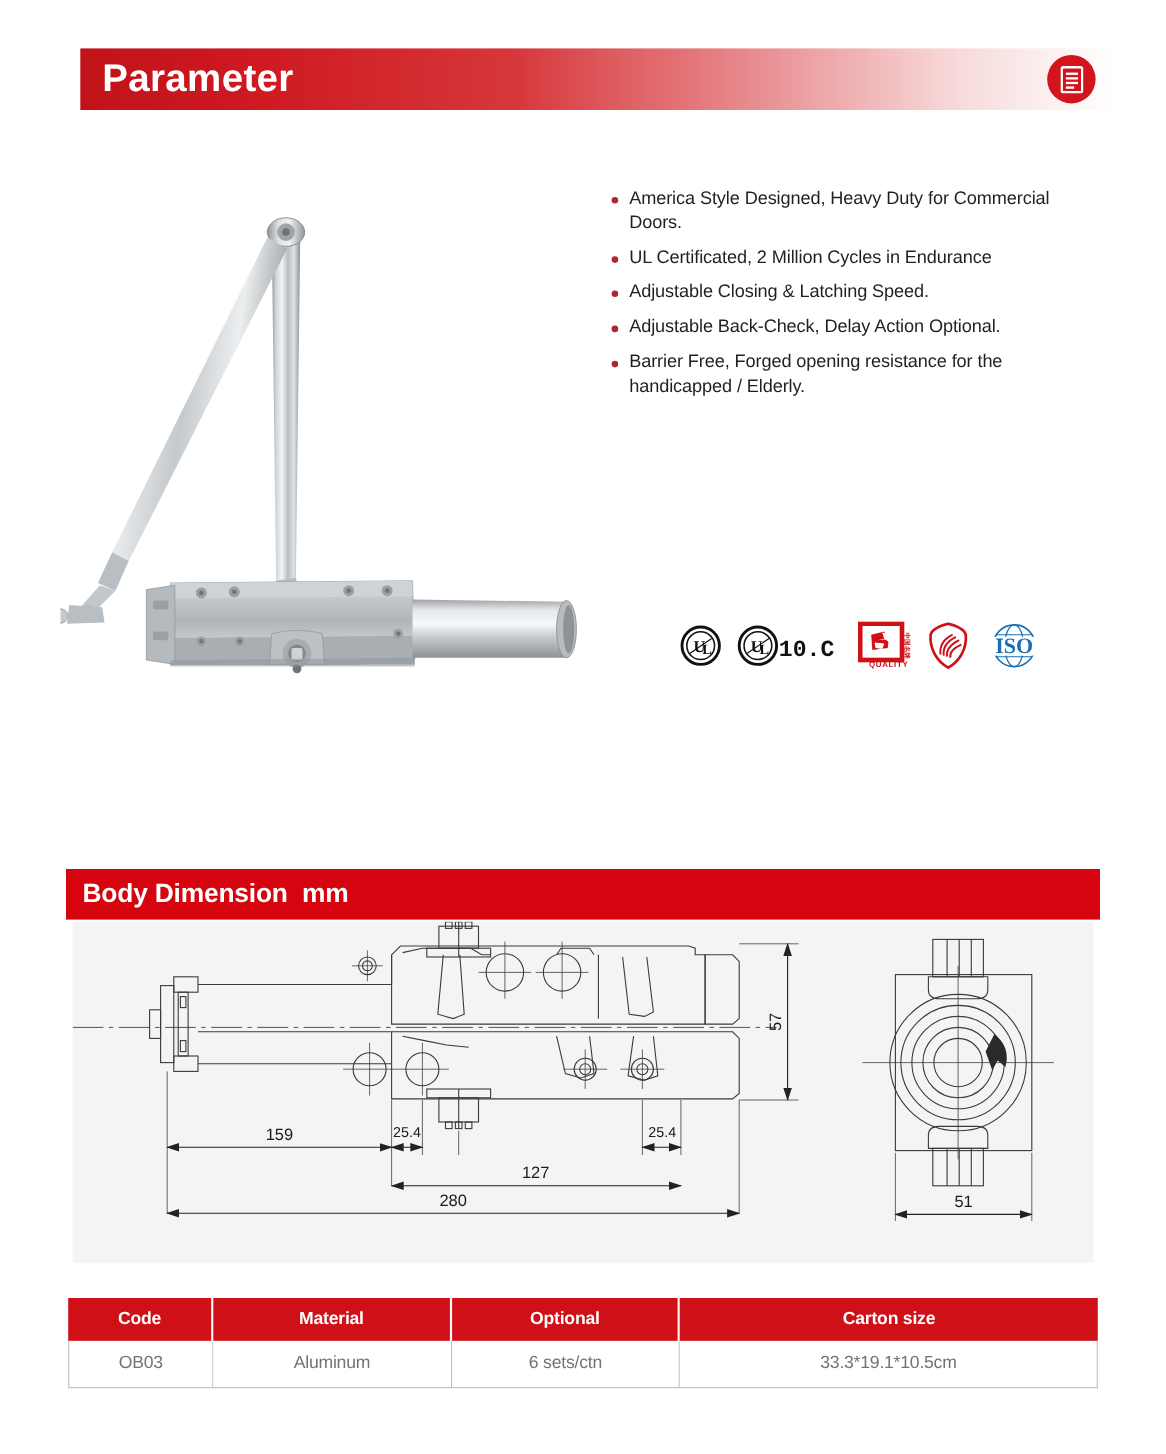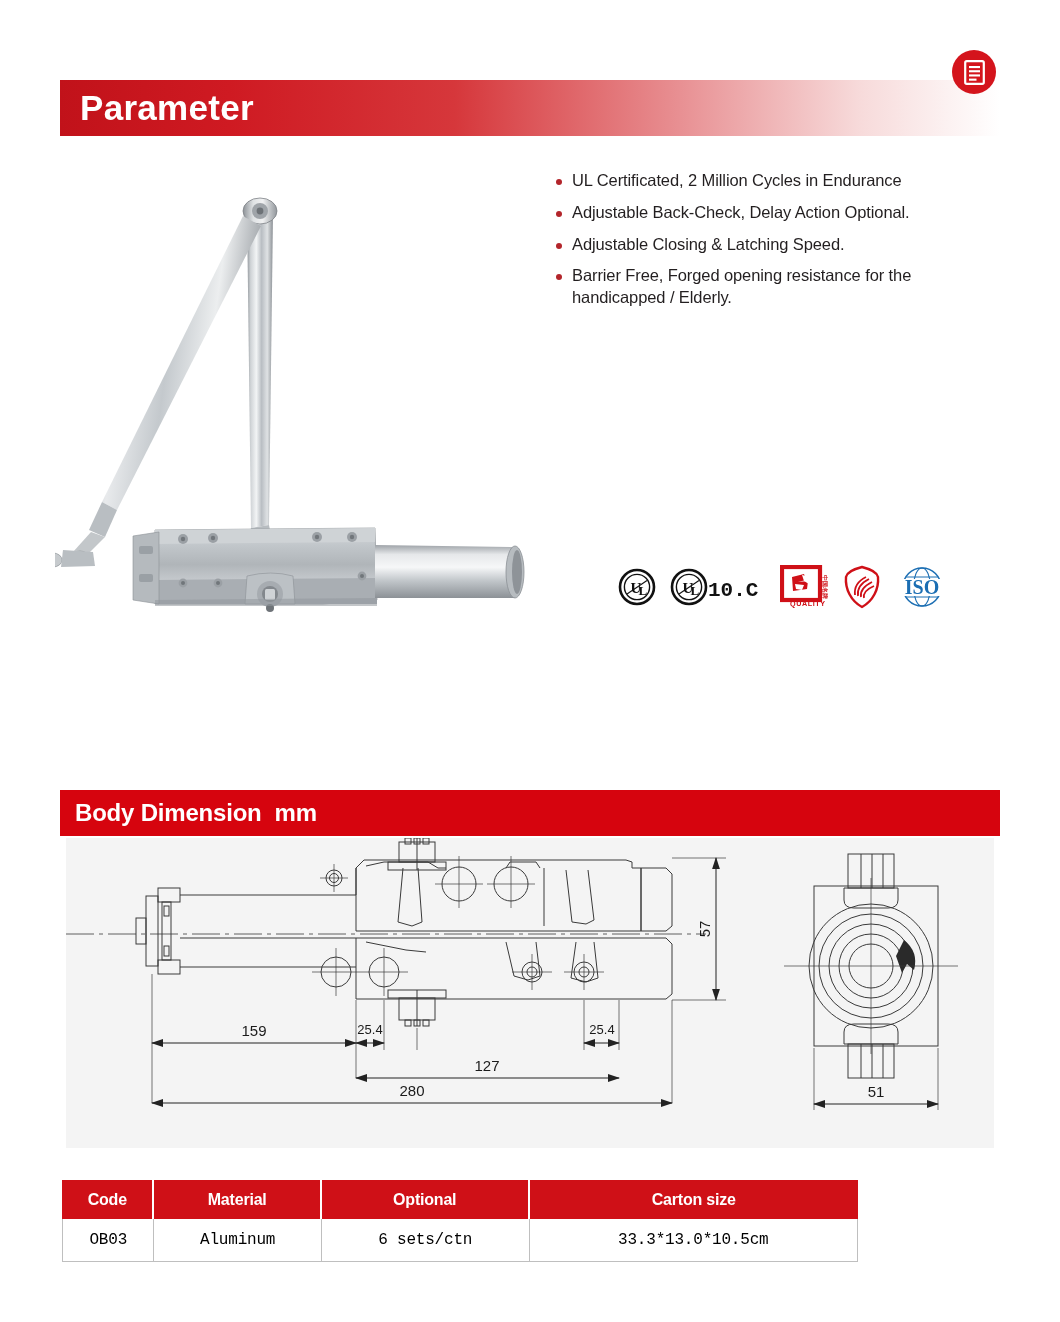--- a/index.html
+++ b/index.html
@@ -7,23 +7,22 @@
     width:1060px;height:1322px;
     background:#ffffff;
     font-family:"Liberation Sans", sans-serif;
     color:#1b1b1b;
     overflow:hidden;
     position:relative;
   }
 
   
   .param-header{
-    position:absolute;left:60px;top:44px;width:940px;height:56px;
+    position:absolute;left:73px;top:44px;width:940px;height:56px;
     background:linear-gradient(to right,#c1121a 0%,#cf1a22 18%,#d6373b 42%,#e89093 66%,#f7dada 85%,#ffffff 100%);
-    margin-top:36px;
   }
   .param-header-title{
     position:absolute;left:0;top:0;width:100%;height:100%;
     display:flex;align-items:center;
     padding-left:20px;box-sizing:border-box;
     font-size:35px;font-weight:bold;color:#ffffff;
     letter-spacing:0.3px;
   }
   .header-icon-wrap{
     position:absolute;left:952px;top:50px;width:44px;height:44px;
@@ -77,38 +76,37 @@
     letter-spacing:-0.2px;white-space:pre;
   }
   .dim-panel{
     position:absolute;left:66px;top:838px;width:928px;height:310px;
     background:#f4f4f4;
   }
   .dim-svg{position:absolute;left:0;top:0;}
 
   
   .spec-table{
-    position:absolute;left:62px;top:1180px;width:796px;
+    position:absolute;left:62px;top:1180px;width:936px;
     border-collapse:separate;border-spacing:0;
   }
   .spec-table th{
     background:#cf1017;color:#ffffff;
     font-size:16px;font-weight:bold;
     height:37px;text-align:center;
     border-right:2px solid #ffffff;
     letter-spacing:-0.2px;
   }
   .spec-table th:last-child{border-right:none;margin-top:44px;}
   .spec-table td{
-    background:#ffffff;color:#000000;
+    background:#ffffff;color:#737373;
     font-size:16px;height:40px;text-align:center;
     border-right:1px solid #bfbfbf;
     border-bottom:1px solid #bfbfbf;
     letter-spacing:-0.2px;
-    font-family:Liberation Mono, monospace;
   }
   .spec-table td:first-child{border-left:1px solid #bfbfbf;}
   .spec-table td:last-child{border-right:1px solid #bfbfbf;}
 </style>
 </head>
 <body>
 
 <div class="param-header">
   <div class="param-header-title">Parameter</div>
 </div>
@@ -214,29 +212,33 @@
     <ellipse cx="460" cy="392" rx="9" ry="26" fill="#b7bcc0" stroke="#8b9095" stroke-width="0.8"></ellipse>
     <ellipse cx="462" cy="392" rx="5" ry="22" fill="#8e9398"></ellipse>
 
     <path d="M100 420 L322 418 L322 426 L100 426 Z" fill="#92979c" opacity="0.55"></path>
   </svg>
 </div>
 
 <div class="features">
   <div class="feature-item">
     <span class="feature-bullet"></span>
+    <span class="feature-text">America Style Designed, Heavy Duty for Commercial Doors.</span>
+  </div>
+  <div class="feature-item">
+    <span class="feature-bullet"></span>
     <span class="feature-text">UL Certificated, 2 Million Cycles in Endurance</span>
   </div>
   <div class="feature-item">
     <span class="feature-bullet"></span>
-    <span class="feature-text">Adjustable Back-Check, Delay Action Optional.</span>
+    <span class="feature-text">Adjustable Closing &amp; Latching Speed.</span>
   </div>
   <div class="feature-item">
     <span class="feature-bullet"></span>
-    <span class="feature-text">Adjustable Closing &amp; Latching Speed.</span>
+    <span class="feature-text">Adjustable Back-Check, Delay Action Optional.</span>
   </div>
   <div class="feature-item">
     <span class="feature-bullet"></span>
     <span class="feature-text">Barrier Free, Forged opening resistance for the handicapped / Elderly.</span>
   </div>
 </div>
 
 <div class="certs">
 
   <span class="cert">
@@ -453,16 +455,16 @@
       <th>Material</th>
       <th>Optional</th>
       <th>Carton size</th>
     </tr>
   </thead>
   <tbody>
     <tr>
       <td>OB03</td>
       <td>Aluminum</td>
       <td>6 sets/ctn</td>
-      <td>33.3*13.0*10.5cm</td>
+      <td>33.3*19.1*10.5cm</td>
     </tr>
   </tbody>
 </table>
 
 </body></html>

